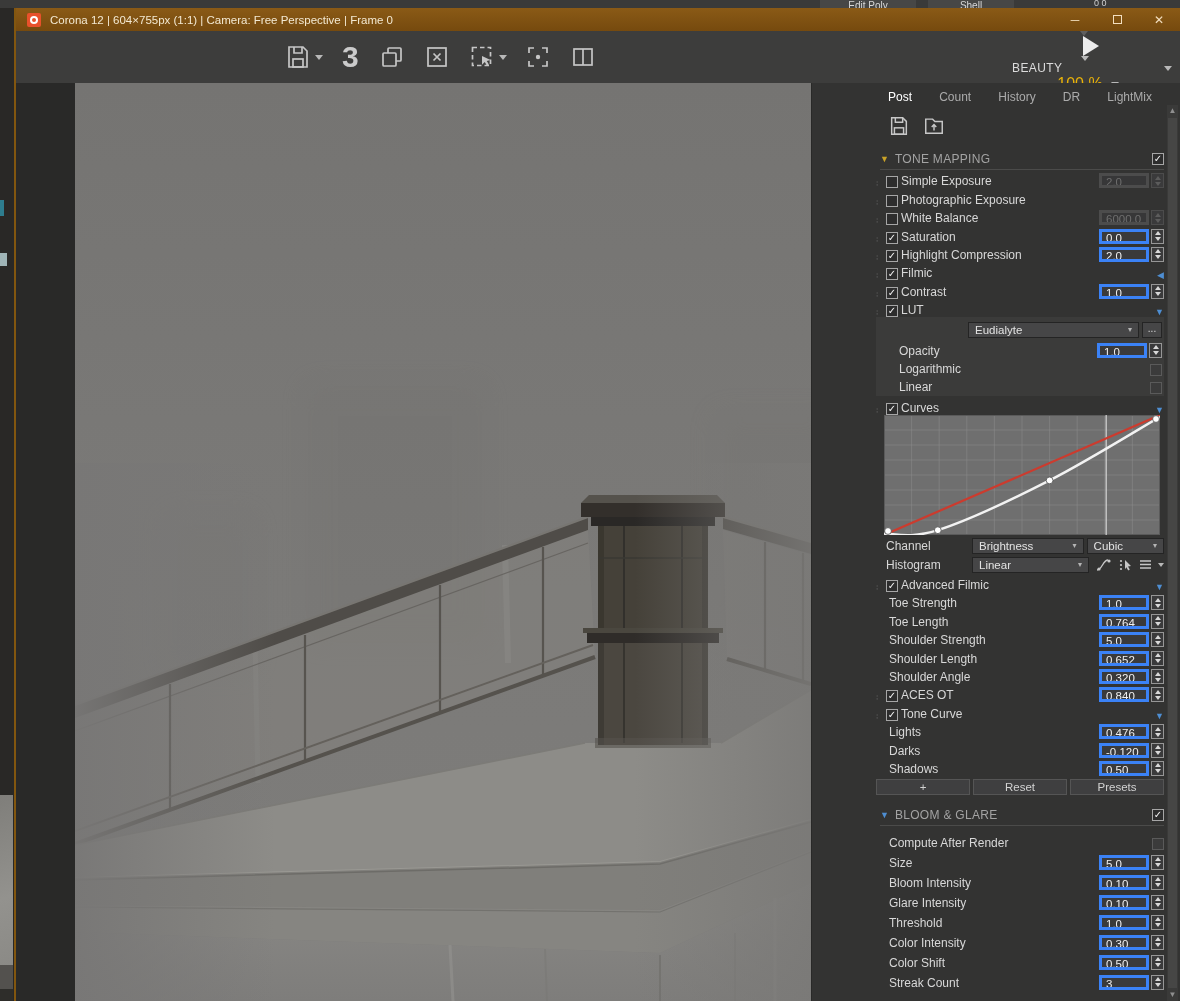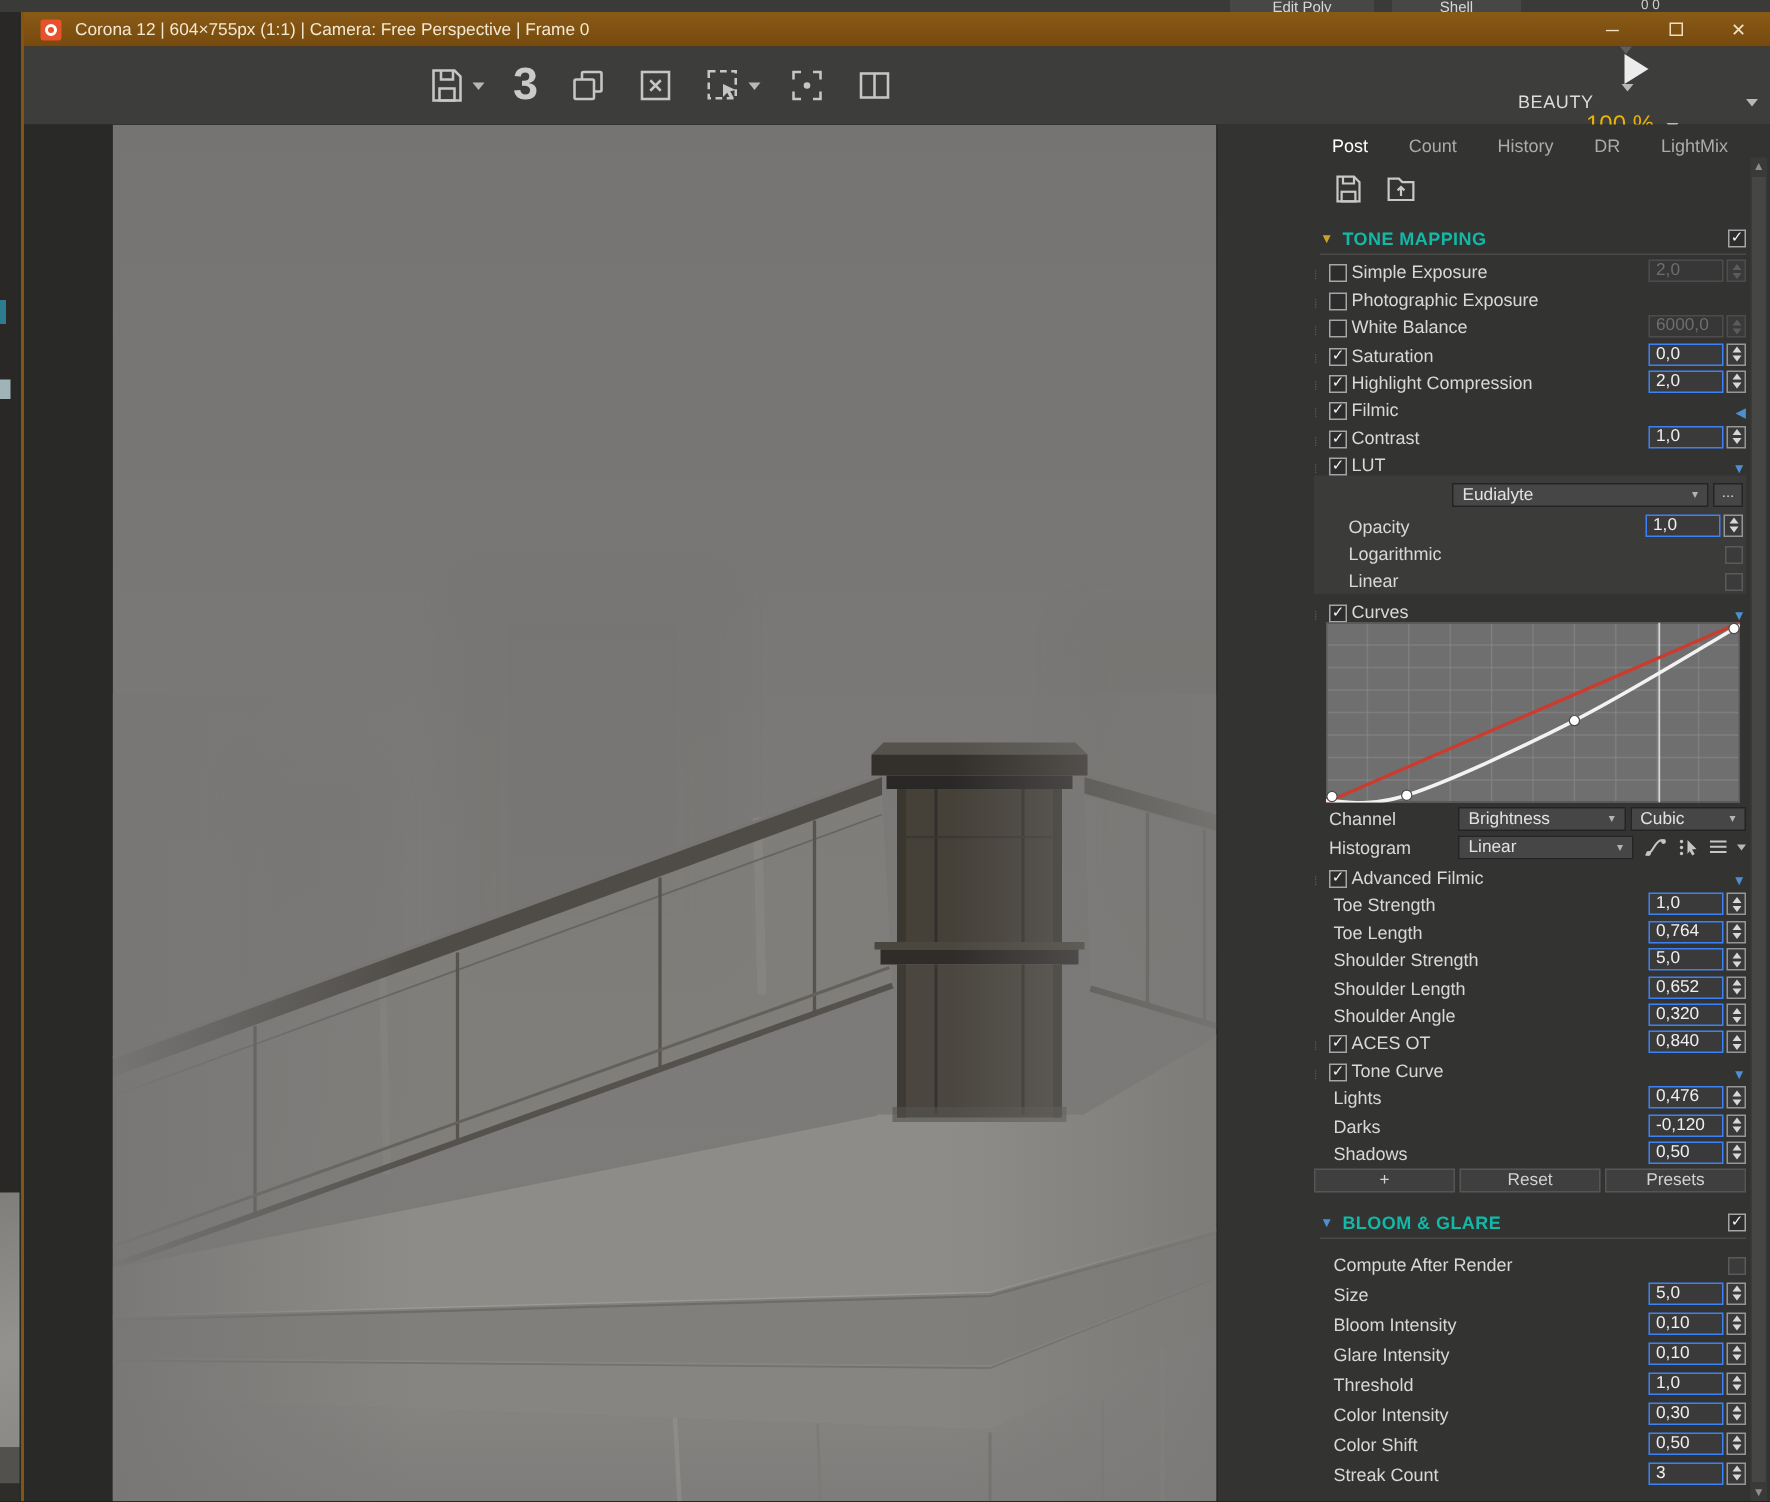--- a/index.html
+++ b/index.html
@@ -54,34 +54,34 @@
   
   .panel { position:absolute; left:812px; top:83px; width:368px; height:918px; background:#333332; overflow:hidden; }
   .tabsrow { display:flex; align-items:center; justify-content:space-between; margin:4px 28px 0 76px; height:20px; }
   .tab { font-size:12px; color:#ababab; cursor:default; }
   .tab.active { color:#ffffff; font-weight:normal; }
   .fileicons { display:flex; gap:13px; margin:6px 0 0 76px; height:26px; align-items:center; color:#c8c8c8; }
 
   .sechead { display:flex; align-items:center; height:21px; margin:10px 16px 0 68px; border-bottom:1px solid #4b4b4a; }
   .sechead.first { margin-top:10px; }
   .tri { font-size:9px; margin-right:6px; }
-  .sectitle { font-size:12px; font-weight:bold; color:#14b8a6; letter-spacing:.3px; }
+  .sectitle { font-size:12px; font-weight:normal; color:#a3a3a3; letter-spacing:.3px; }
   .sechead .cb { margin-left:auto; }
 
   .prow { display:flex; align-items:flex-end; height:18.4px; padding:0 16px 0 64px; }
   .prow.tall { height:20px; }
   .grip { width:10px; color:#5e5e5e; font-size:8px; line-height:8px; }
   .grip:not(.empty)::before { content:"⁞"; }
   .cb { width:12px; height:12px; border:1px solid #a6a6a6; background:#2d2d2d; color:#f5f5f5;
         font-size:10px; line-height:10px; text-align:center; flex:0 0 auto; }
   .cb.on::before { content:"✓"; }
   .cb.dim { border-color:#5a5a5a; background:#3b3b3b; }
   .plabel { font-size:12px; color:#d8d8d8; margin-left:3px; white-space:nowrap; }
   .flex { flex:1; }
-  .vbox { width:50px; height:15px; background:#3a3a3b; border:1px solid #3b82f6; color:#f0f0f0;
+  .vbox { width:50px; height:15px; background:#3a3a3b; border:3px solid #3b82f6; color:#f0f0f0;
           font-size:11.5px; line-height:13px; padding-left:4px; overflow:hidden; }
   .vbox.dis { border-color:#4c4c4c; color:#6e6e6e; background:#373738; }
   .spin { width:13px; height:15px; margin-left:2px; background:#3a3a3b; border:1px solid #969696;
           display:flex; flex-direction:column; align-items:center; justify-content:center; gap:2px; }
   .spin i { display:block; width:0; height:0; border-left:3.5px solid transparent; border-right:3.5px solid transparent; }
   .spin .su { border-bottom:4px solid #d8d8d8; }
   .spin .sd { border-top:4px solid #d8d8d8; }
   .spin.dis { border-color:#4c4c4c; }
   .spin.dis .su { border-bottom-color:#5c5c5c; }
   .spin.dis .sd { border-top-color:#5c5c5c; }

